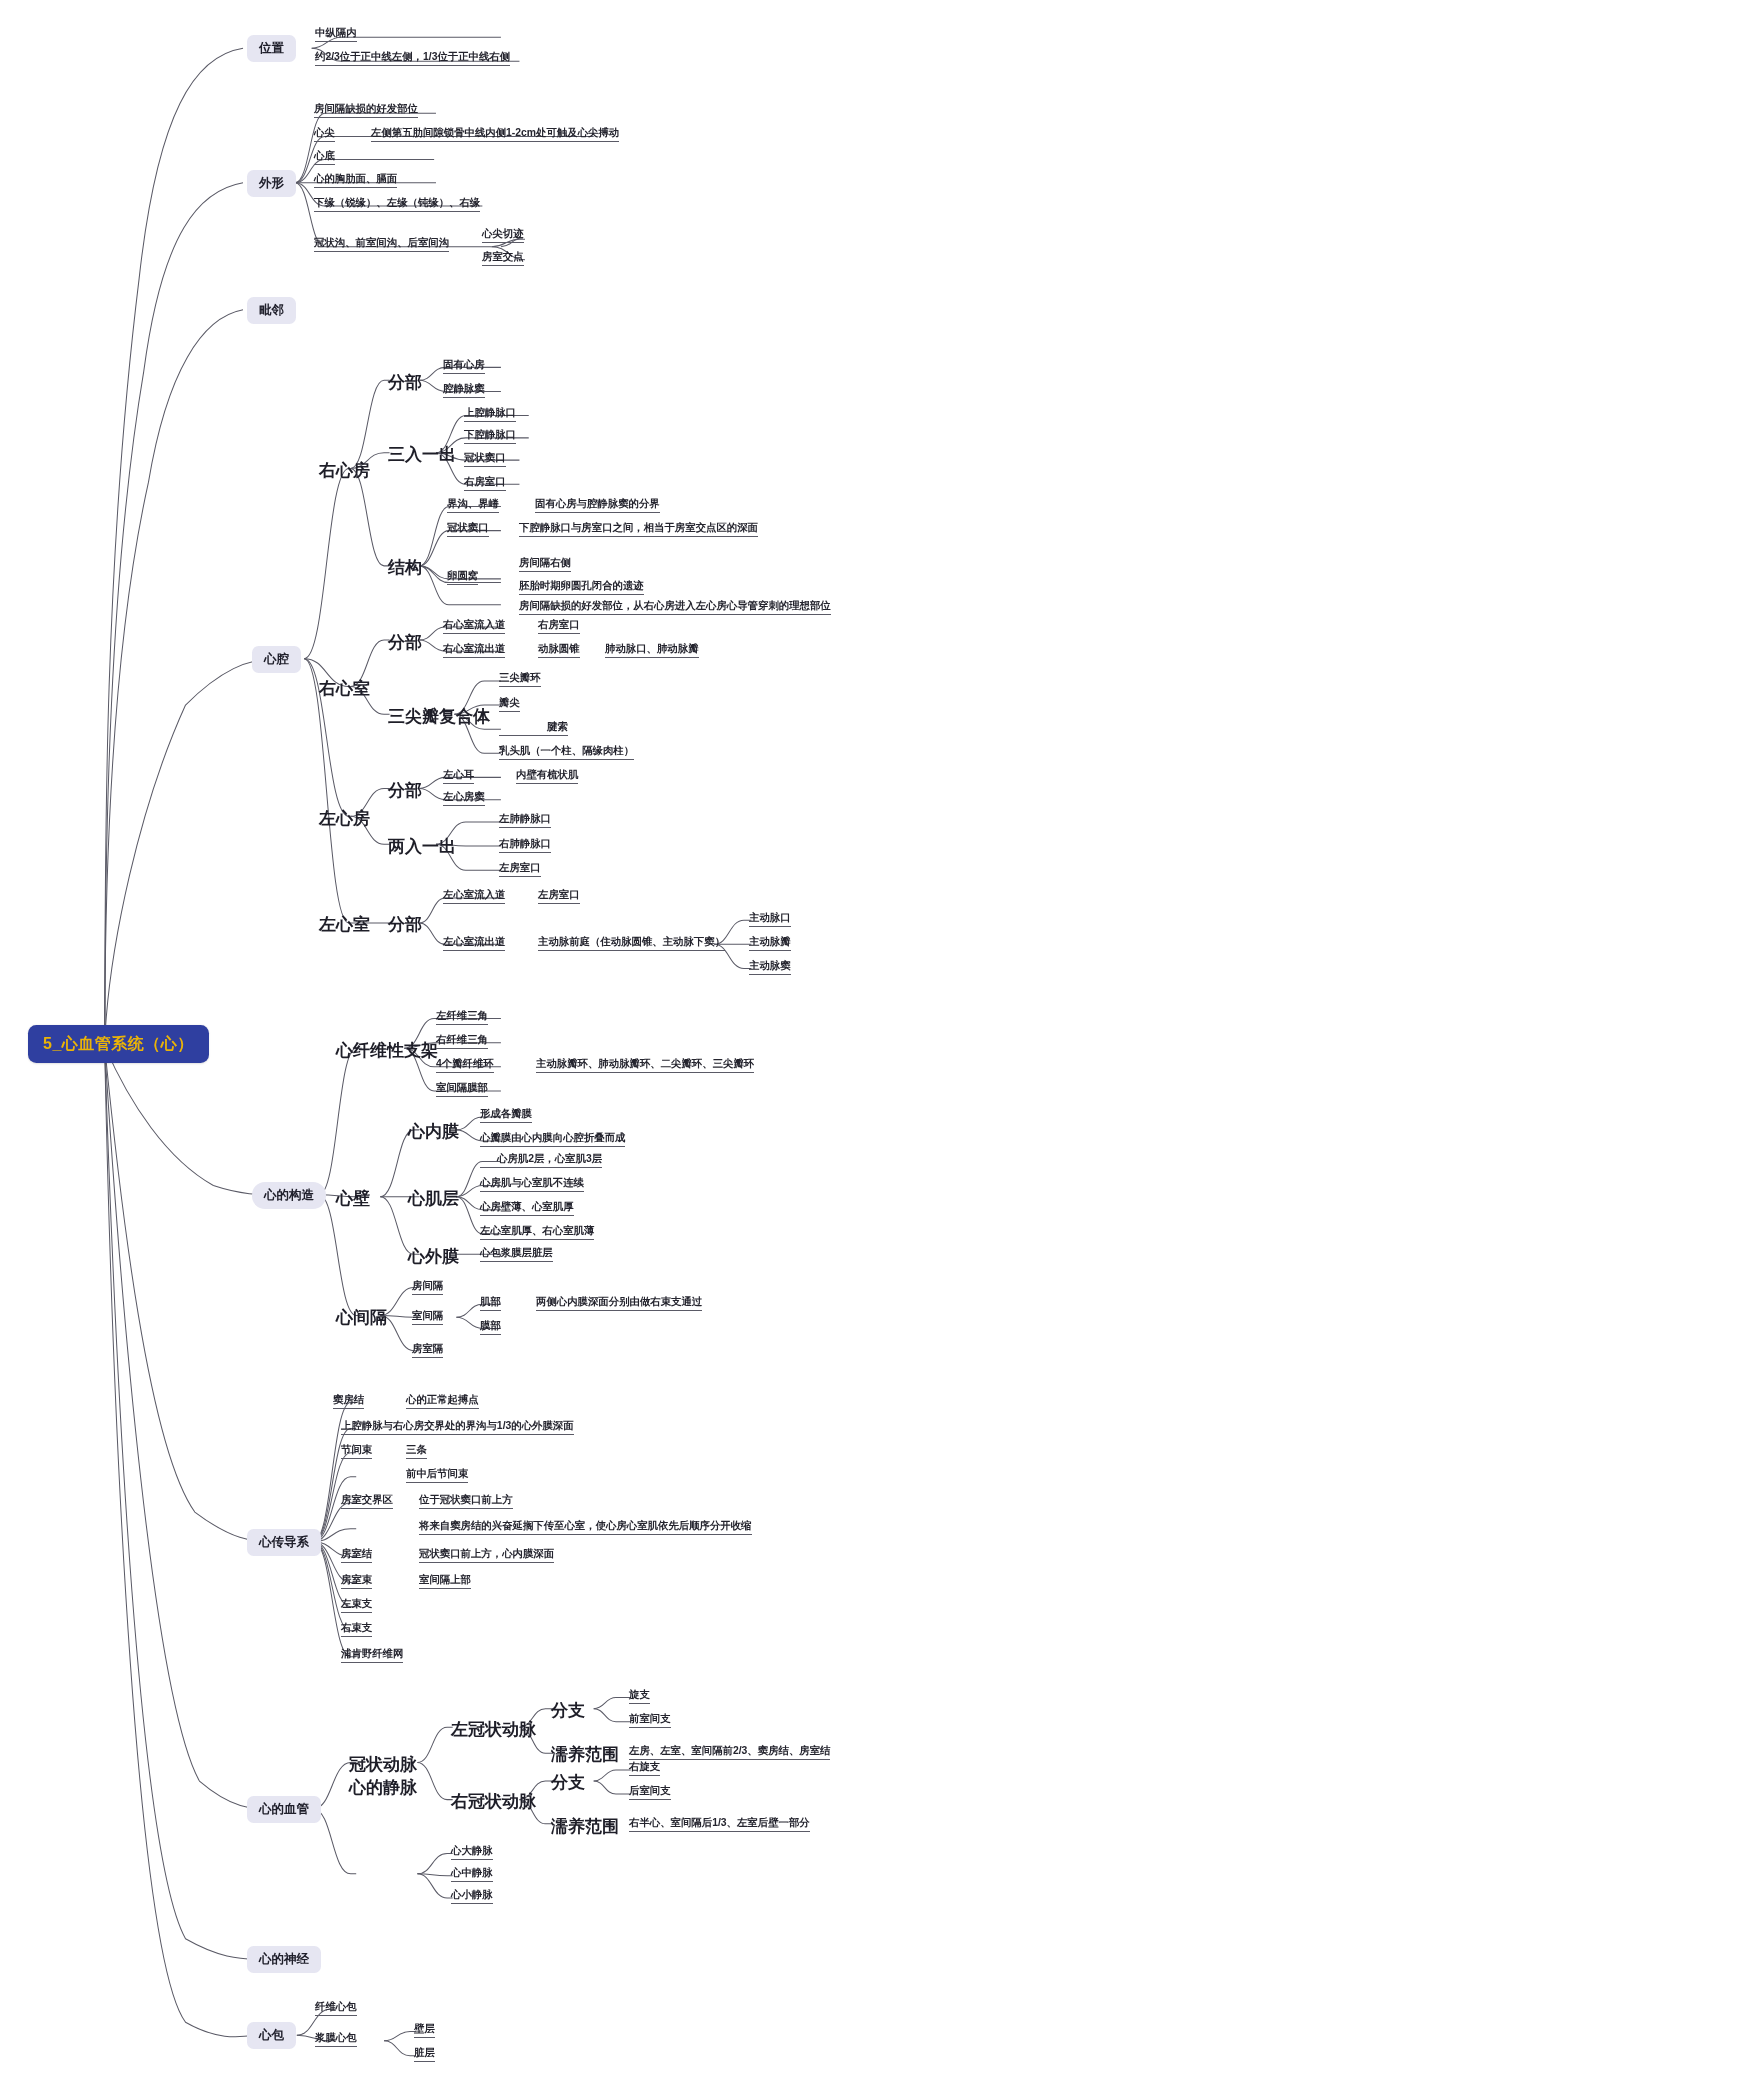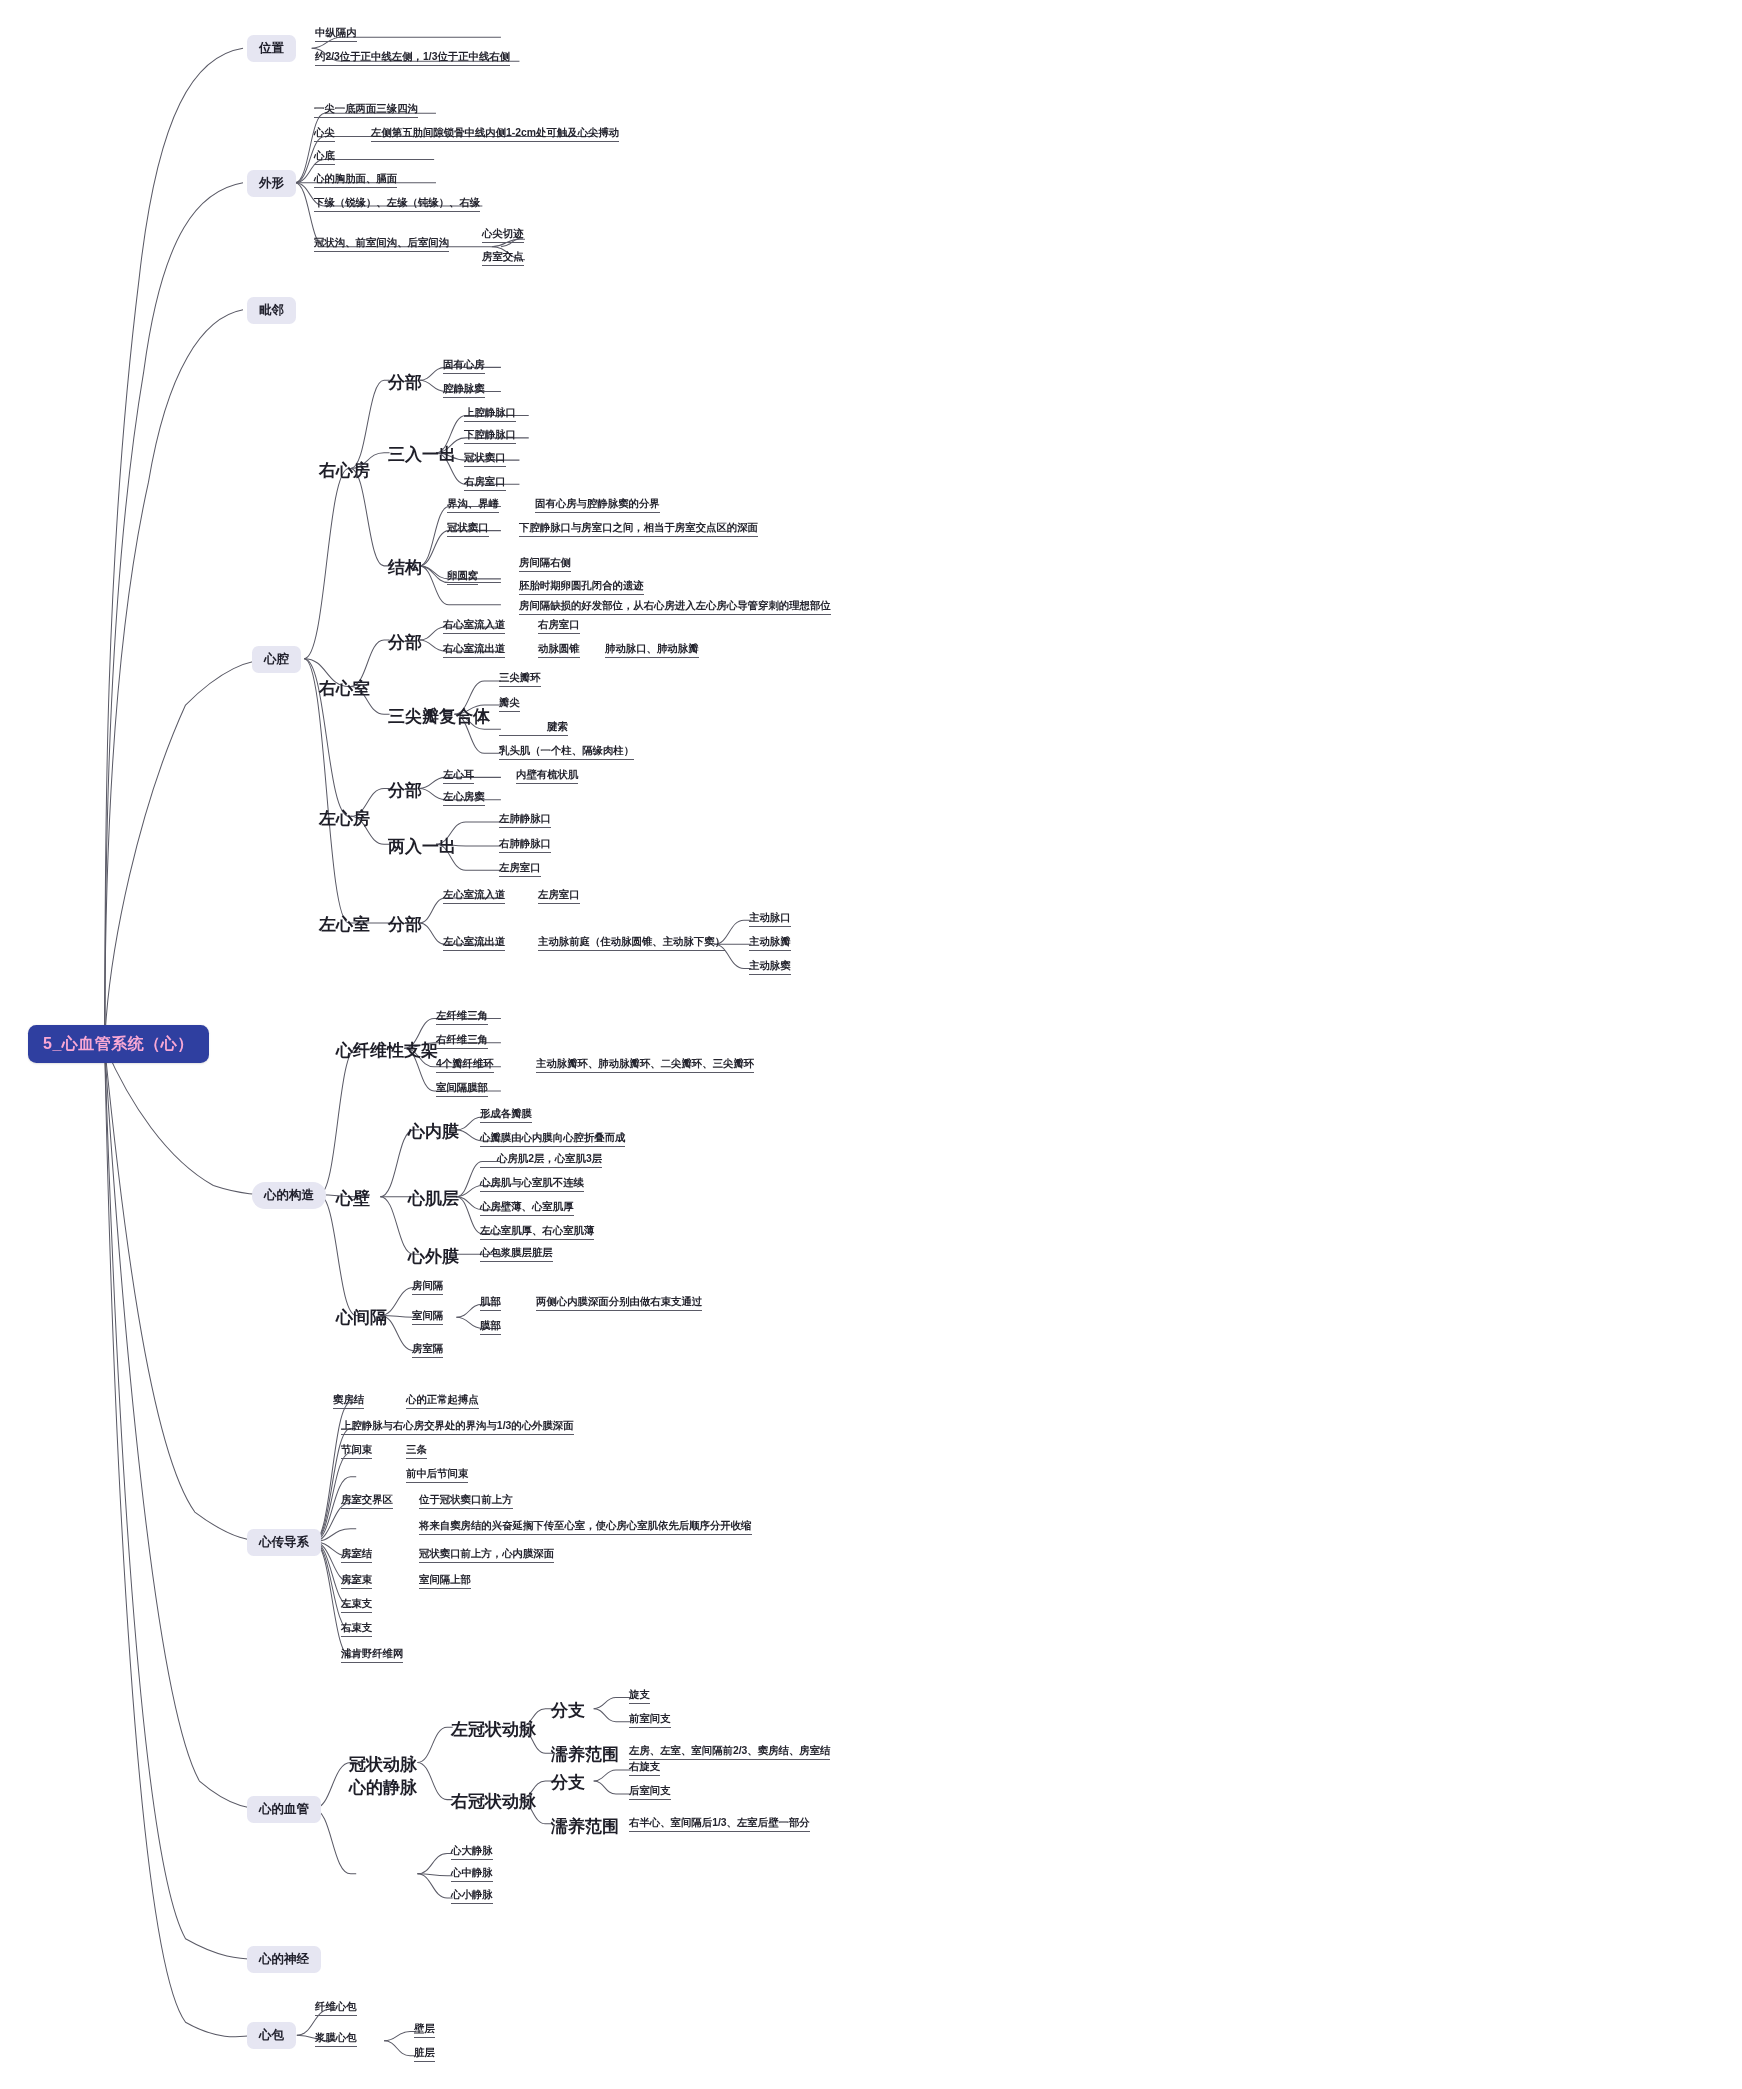--- a/index.html
+++ b/index.html
@@ -23,21 +23,21 @@
     pointer-events:none;
   }
   .node{
     position:absolute;
     white-space:nowrap;
     line-height:1;
   }
   
   .root{
     background:#2f3fa0;
-    color:#f9a8d4;
+    color:#eab308;
     font-size:16px;
     font-weight:bold;
     padding:11px 15px;
     border-radius:8.3px;
     letter-spacing:0.5px;
     box-shadow:0 0.9px 1.9px rgba(0,0,0,.12);
   }
   
   .lvl1{
     background:#e6e6f2;
@@ -203,21 +203,21 @@
     </g>
   </svg>
 
   <div class="node root" style="left:28px;top:1025px;">5_心血管系统（心）</div>
 
   <div class="node lvl1" style="left:247px;top:35px;">位置</div>
   <div class="node leaf u" style="left:315px;top:28px;">中纵隔内</div>
   <div class="node leaf u" style="left:315px;top:52px;">约2/3位于正中线左侧，1/3位于正中线右侧</div>
 
   <div class="node lvl1" style="left:247px;top:170px;">外形</div>
-  <div class="node leaf u" style="left:314px;top:104px;">一尖一底两面三缘四沟</div>
+  <div class="node leaf u" style="left:314px;top:104px;">房间隔缺损的好发部位</div>
   <div class="node leaf u" style="left:314px;top:128px;">心尖</div>
   <div class="node leaf u" style="left:371px;top:128px;">左侧第五肋间隙锁骨中线内侧1-2cm处可触及心尖搏动</div>
   <div class="node leaf u" style="left:314px;top:151px;">心底</div>
   <div class="node leaf u" style="left:314px;top:174px;">心的胸肋面、膈面</div>
   <div class="node leaf u" style="left:314px;top:198px;">下缘（锐缘）、左缘（钝缘）、右缘</div>
   <div class="node leaf u" style="left:314px;top:238px;">冠状沟、前室间沟、后室间沟</div>
   <div class="node leaf u" style="left:482px;top:229px;">心尖切迹</div>
   <div class="node leaf u" style="left:482px;top:252px;">房室交点</div>
 
   <div class="node lvl1" style="left:247px;top:297px;">毗邻</div>

